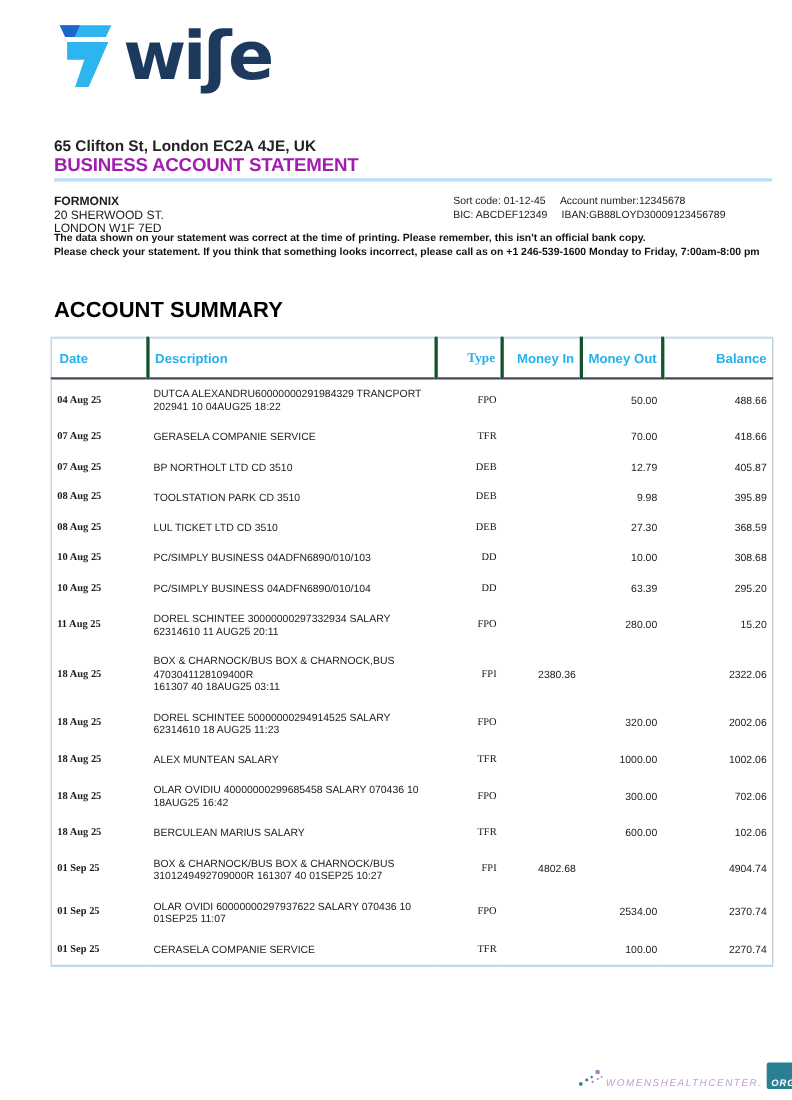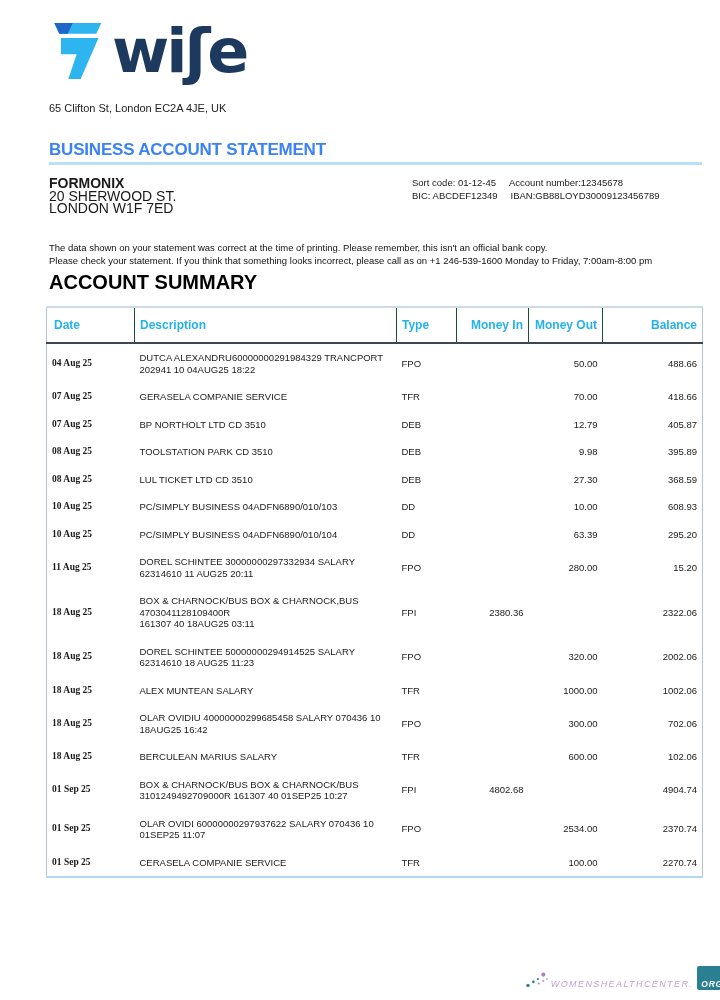--- a/index.html
+++ b/index.html
@@ -8,48 +8,48 @@
     font-family:"Liberation Sans","DejaVu Sans",sans-serif;color:#1a1a1a;margin-left:14px;
   }
   
   .logo{position:absolute;left:33px;top:20px;display:flex;align-items:center;gap:9px;}
   .logo svg{display:block;}
   .logo-word{
     font-family:"DejaVu Sans",sans-serif;font-weight:bold;font-size:62px;line-height:1;
     color:var(--brand-navy,#1d3a5e);letter-spacing:-3px;transform:scaleY(.98);
   }
   
-  .address{position:absolute;left:35px;top:102px;font-size:11px;font-weight:400;color:#222;}
-  .doc-title{position:absolute;left:35px;top:140px;font-size:17px;font-weight:bold;letter-spacing:-.2px;color:#3b82f6;}
+  .address{position:absolute;left:35px;top:124px;font-size:14px;font-weight:700;color:#222;}
+  .doc-title{position:absolute;left:35px;top:140px;font-size:17px;font-weight:bold;letter-spacing:-.2px;color:#a21caf;}
   .title-rule{position:absolute;left:35px;top:162px;width:653px;height:3px;background:var(--rule-blue,#b9e1f4);}
-  .holder{position:absolute;left:35px;top:177px;font-size:14px;line-height:12.5px;}
+  .holder{position:absolute;left:35px;top:177px;font-size:11px;line-height:12.5px;}
   .holder .name{font-weight:bold;}
   .acct-details{position:absolute;left:398px;top:177px;font-size:9.5px;line-height:12.5px;}
   .acct-details .seg{margin-right:13px;}
-  .notice{position:absolute;left:35px;top:241px;font-size:9.5px;line-height:13px;color:#111;}
+  .notice{position:absolute;left:35px;top:210px;font-size:9.5px;line-height:13px;color:#111;font-weight:bold;}
   .summary-title{position:absolute;left:35px;top:271px;font-size:20px;font-weight:bold;color:#000;}
   
   .stmt-table-wrap{position:absolute;left:32px;top:306px;width:657px;}
   table.stmt{
     width:657px;border-collapse:collapse;table-layout:fixed;
     border-left:1px solid #b4c3cd;border-right:1px solid #b4c3cd;
     border-top:2px solid #c9dde9;border-bottom:2px solid #b5d9ec;
   }
   table.stmt th{
     font-size:12px;font-weight:bold;color:var(--header-cyan,#25b2ec);
-    padding:10px 5px;border-bottom:2px solid #3d4854;border-left:1px solid #14532d;
+    padding:10px 5px;border-bottom:2px solid #3d4854;border-left:3px solid #14532d;
     background:#fff;white-space:nowrap;
   }
   table.stmt th:first-child{border-left:none;padding-left:7px;}
   table.stmt td{
     font-size:9.5px;line-height:11.5px;padding:8px 5px;vertical-align:middle;background:#fff;
   }
   .col-date{width:88px;} .col-desc{width:262px;} .col-type{width:60px;}
   .col-in{width:72px;} .col-out{width:74px;} .col-bal{width:100px;}
-  .al{text-align:left;} .ac{text-align:left;} .ar{text-align:right;}
+  .al{text-align:left;} .ac{text-align:right;font-family:Liberation Serif, serif;} .ar{text-align:right;}
   td.cell-date{font-weight:bold;padding-left:7px;white-space:nowrap;font-family:Liberation Serif, serif;}
   td.cell-desc{white-space:pre-line;}
   td.cell-bal{padding-right:7px;}
   
   .footer-mark{position:absolute;right:8px;top:966px;display:flex;align-items:flex-end;gap:2px;font-style:italic;}
   .footer-mark svg{display:block;margin-bottom:1px;}
   .footer-name{
     font-size:9px;letter-spacing:1.4px;color:var(--footer-purple,#c2a0d8);
     line-height:11px;
   }
@@ -162,21 +162,21 @@
             <td class="ar"></td>
             <td class="ar">27.30</td>
             <td class="ar cell-bal">368.59</td>
           </tr>
           <tr>
             <td class="cell-date al">10 Aug 25</td>
             <td class="cell-desc al">PC/SIMPLY BUSINESS 04ADFN6890/010/103</td>
             <td class="ac">DD</td>
             <td class="ar"></td>
             <td class="ar">10.00</td>
-            <td class="ar cell-bal">608.93</td>
+            <td class="ar cell-bal">308.68</td>
           </tr>
           <tr>
             <td class="cell-date al">10 Aug 25</td>
             <td class="cell-desc al">PC/SIMPLY BUSINESS 04ADFN6890/010/104</td>
             <td class="ac">DD</td>
             <td class="ar"></td>
             <td class="ar">63.39</td>
             <td class="ar cell-bal">295.20</td>
           </tr>
           <tr>

